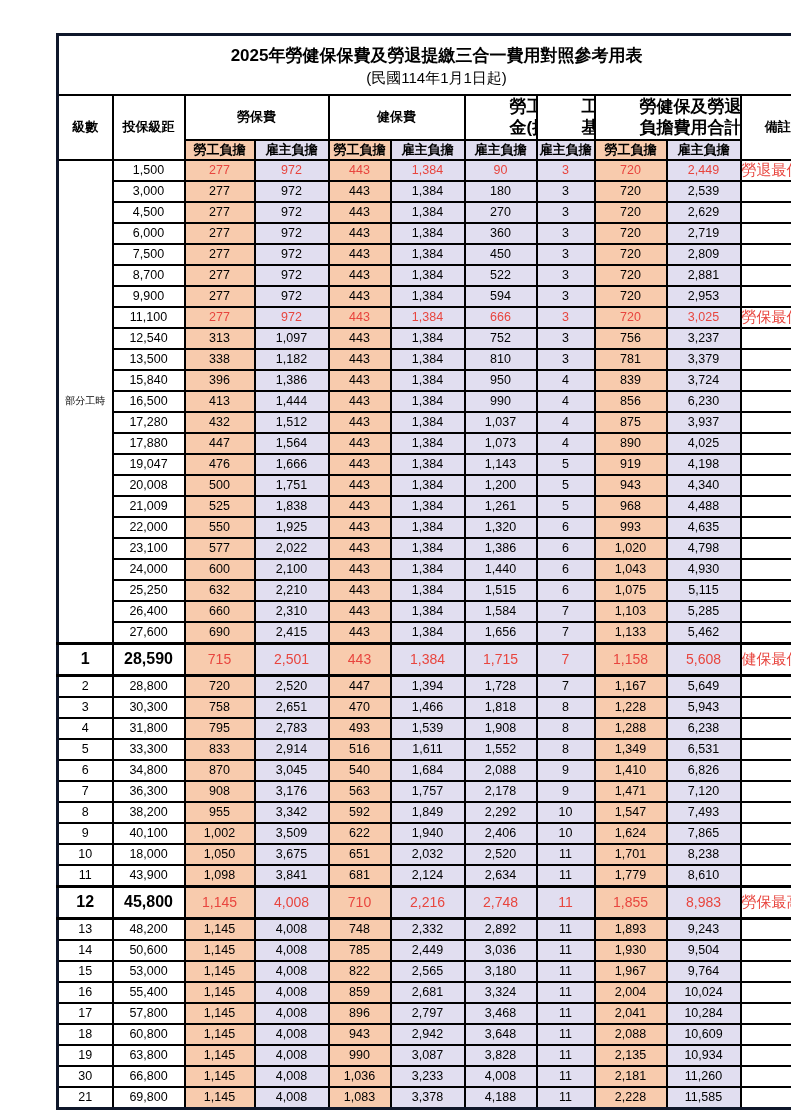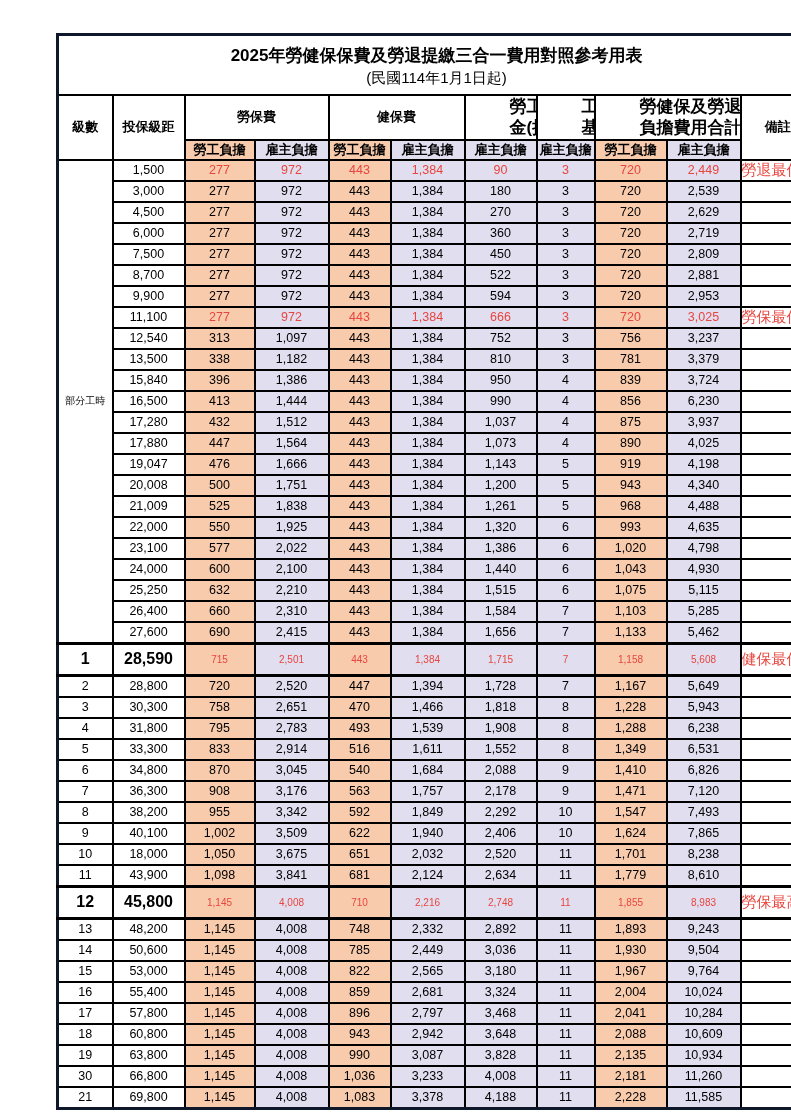--- a/index.html
+++ b/index.html
@@ -52,21 +52,21 @@
   tbody td { height: 19px; font-size: 12.5px; }
   td.emp { background: var(--emp-bg, #F8CBAD); }
   td.er  { background: var(--er-bg,  #E1DEF0); }
   td.lvl, td.brk, td.rmk { background: #fff; }
   td.rmk { font-size: 15px; letter-spacing: 0; }
   td.pt  { font-size: 10px; }
 
   tr.hl td.val, tr.hl td.rmk { color: var(--red, #E8453E); }
   tr.em td { height: 29px; border-top-width: 3px; border-bottom-width: 3px; }
   tr.em td.lvl, tr.em td.brk { font-size: 16px; font-weight: 600; }
-  tr.em td.val { font-size: 10px; }
+  tr.em td.val { font-size: 14px; }
 </style>
 </head>
 <body>
 
 <div class="sheet">
   <table>
     <colgroup>
       <col class="w-lvl">
         <col class="w-brk">
       <col class="w-le">

